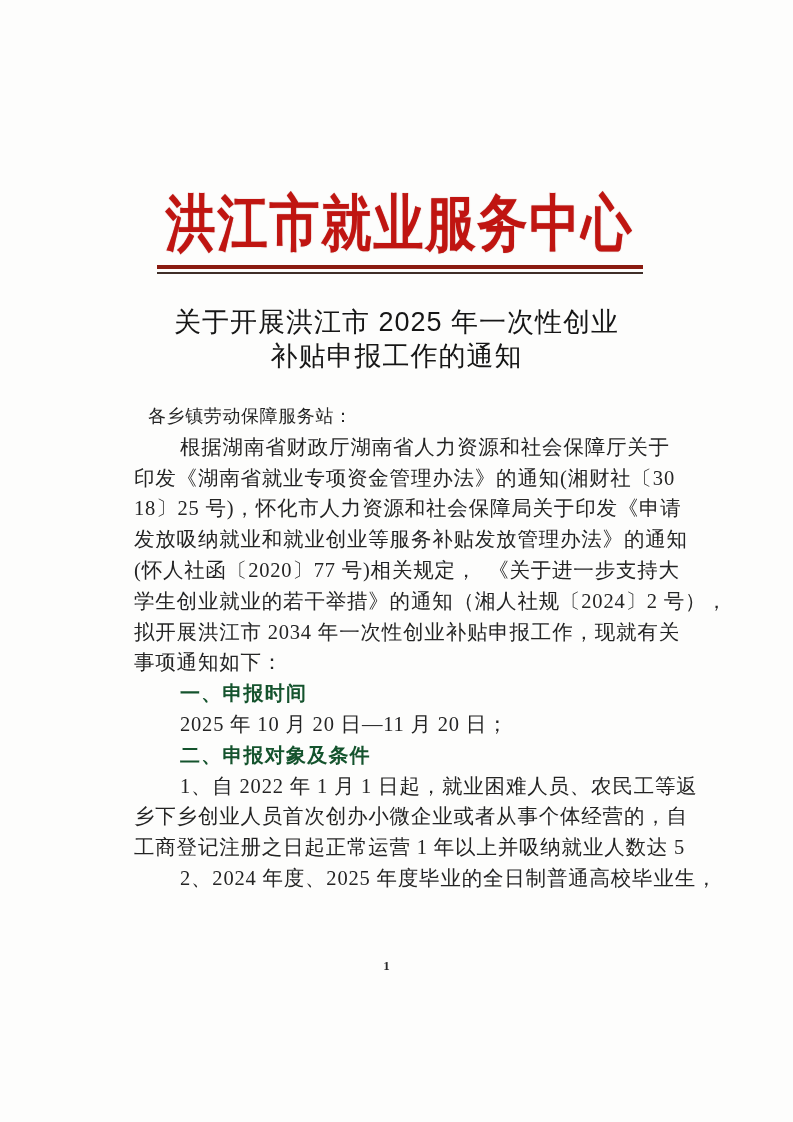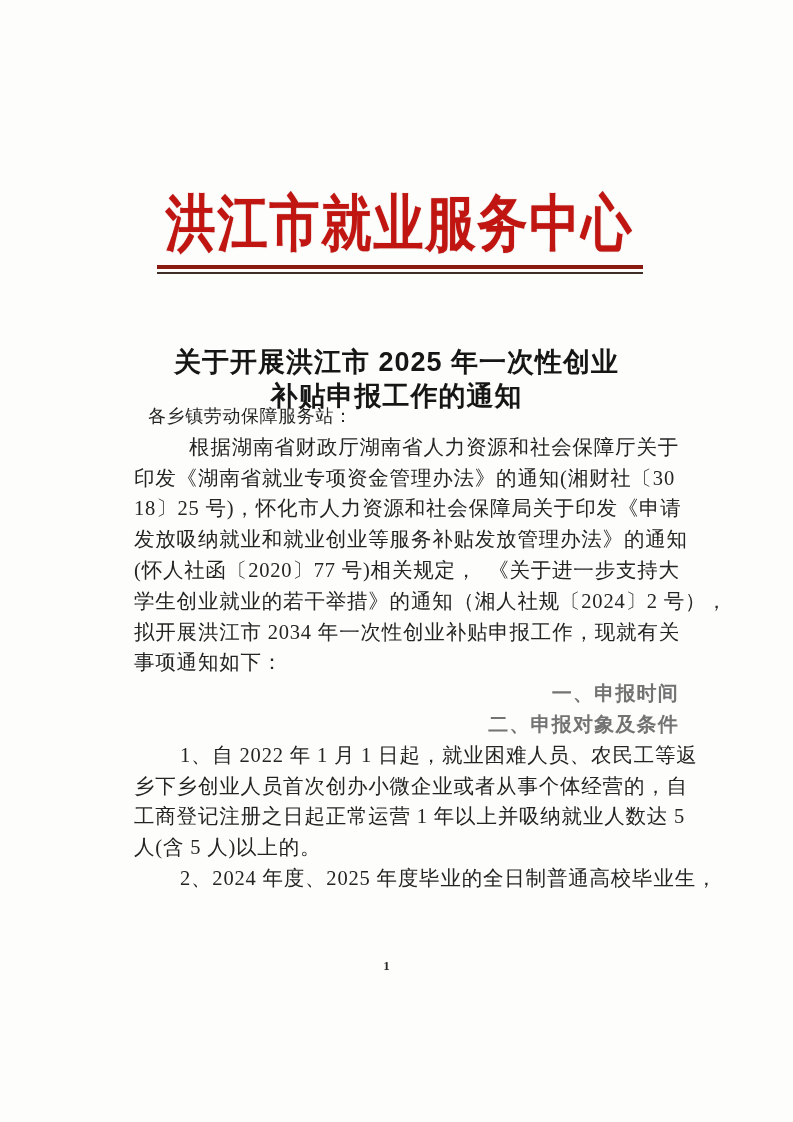--- a/index.html
+++ b/index.html
@@ -57,26 +57,25 @@
   }
 
   
   .doc-title {
     position: absolute;
     top: 305px;
     left: 0;
     width: 100%;
     text-align: center;
     font-family: "Liberation Sans", "DejaVu Sans", sans-serif;
-    font-weight: bold;
+    font-weight: normal;
     font-size: 27px;
     line-height: 34px;
     letter-spacing: 1px;
     color: #161616;
-    margin-top: 40px;
   }
 
   
   .body-text {
     position: absolute;
     top: 401px;
     left: 134px;
     width: 545px;
     color: #242424;
     font-size: 20.5px;
@@ -87,27 +86,26 @@
     line-height: 30.8px;
     white-space: nowrap;
   }
   .ln.salutation {
     font-size: 18px;
     letter-spacing: 0.6px;
     padding-left: 14px;
   }
   .ln.indent {
     padding-left: 46px;
-    text-align: right;
   }
   .ln.heading {
     font-family: "Liberation Sans", "DejaVu Sans", sans-serif;
     font-weight: bold;
     font-size: 20px;
-    color: #737373;
+    color: #14532d;
     letter-spacing: 1.2px;
   }
 
   
   .page-number {
     position: absolute;
     top: 958px;
     left: 0;
     width: 100%;
     text-align: center;
@@ -141,23 +139,23 @@
     <div class="ln salutation">各乡镇劳动保障服务站：</div>
     <div class="ln indent">根据湖南省财政厅湖南省人力资源和社会保障厅关于</div>
     <div class="ln">印发《湖南省就业专项资金管理办法》的通知(湘财社〔30</div>
     <div class="ln">18〕25 号)，怀化市人力资源和社会保障局关于印发《申请</div>
     <div class="ln">发放吸纳就业和就业创业等服务补贴发放管理办法》的通知</div>
     <div class="ln">(怀人社函〔2020〕77 号)相关规定， 《关于进一步支持大</div>
     <div class="ln">学生创业就业的若干举措》的通知（湘人社规〔2024〕2 号），</div>
     <div class="ln">拟开展洪江市 2034 年一次性创业补贴申报工作，现就有关</div>
     <div class="ln">事项通知如下：</div>
     <div class="ln indent heading">一、申报时间</div>
+    <div class="ln indent">2025 年 10 月 20 日—11 月 20 日；</div>
     <div class="ln indent heading">二、申报对象及条件</div>
     <div class="ln indent">1、自 2022 年 1 月 1 日起，就业困难人员、农民工等返</div>
     <div class="ln">乡下乡创业人员首次创办小微企业或者从事个体经营的，自</div>
     <div class="ln">工商登记注册之日起正常运营 1 年以上并吸纳就业人数达 5</div>
-    <div class="ln">人(含 5 人)以上的。</div>
     <div class="ln indent">2、2024 年度、2025 年度毕业的全日制普通高校毕业生，</div>
   </div>
 
   <div class="page-number">1</div>
 
 </div>
 
 </body></html>

